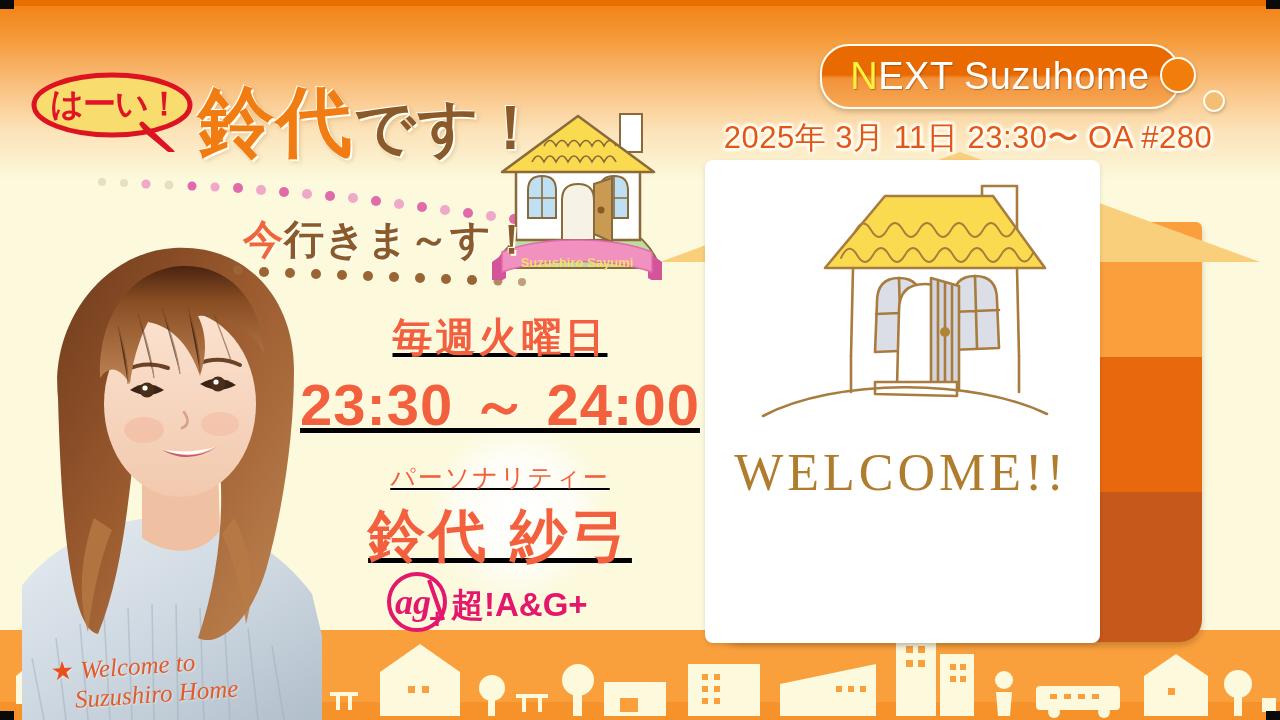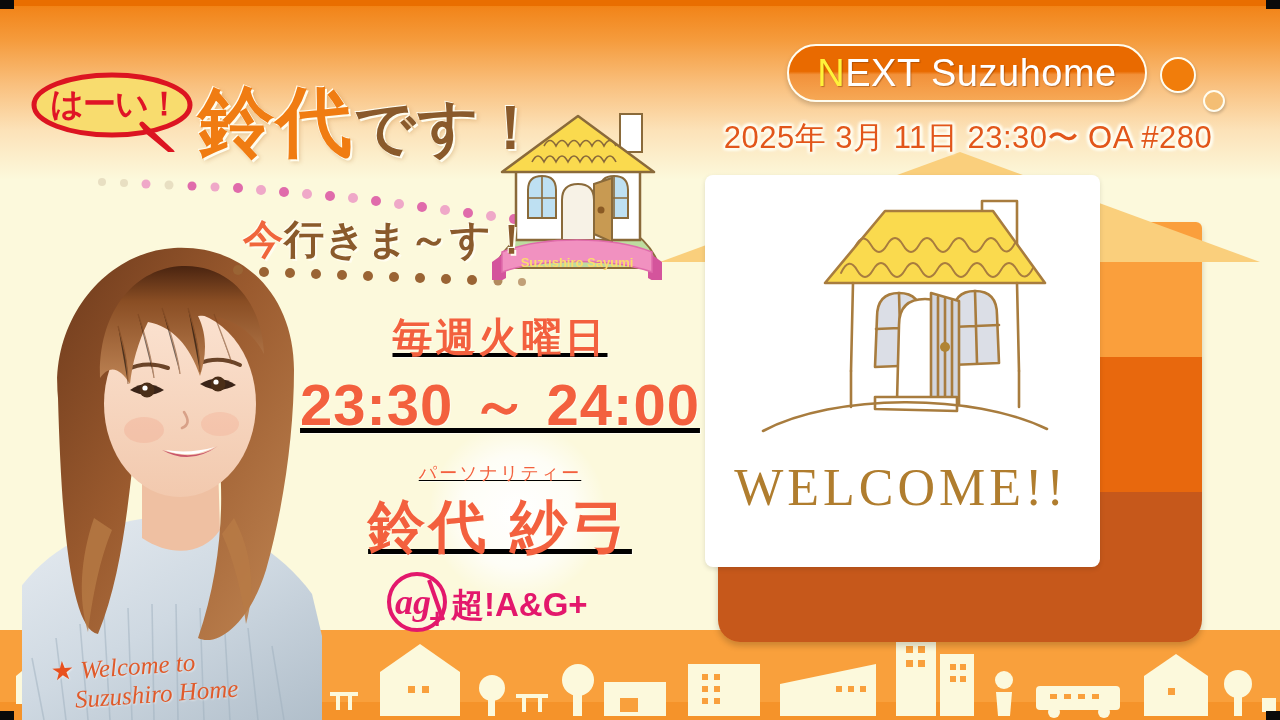--- a/index.html
+++ b/index.html
@@ -46,22 +46,22 @@
   }
   .city-svg { position:absolute; left:0; bottom:0; width:1280px; height:90px; z-index:5; }
   .bottom-black-l, .bottom-black-r {
     position:absolute; bottom:0; width:14px; height:9px; background:#0a0a0a; z-index:40;
   }
   .bottom-black-l { left:0; }
   .bottom-black-r { right:0; }
 
   
   .next-badge {
-    position: absolute; left: 787px; top: 44px;
-    width: 360px; height: 58px; border-radius: 29px;
+    position: absolute; left: 820px; top: 44px;
+    width: 360px; height: 65px; border-radius: 29px;
     background: linear-gradient(to bottom, #E96A00 0%, #E96A00 47%, #F2913A 53%, #F6A855 100%);
     box-shadow: 0 3px 5px rgba(0,0,0,0.18);
     border: 2px solid #FFFDF0;
     display: flex; align-items: center; justify-content: center;
     z-index: 12;
   }
   .next-badge .txt {
     font-size: 38px; color: #FFFFFF; font-weight: 400; letter-spacing: 0.5px;
     text-shadow: 1px 1px 1px rgba(120,50,0,.45);
     white-space: nowrap;
@@ -105,21 +105,21 @@
   .wall {
     position: absolute; left: 58px; top: 70px; width: 484px; height: 420px;
     border-radius: 6px 6px 22px 22px; overflow: hidden; z-index: 1;
     box-shadow: 0 4px 6px rgba(0,0,0,0.18);
   }
   .band { position: absolute; left: 0; width: 484px; }
   .band.b1 { top: 0px;   height: 135px; background: #FA9F3C; }
   .band.b2 { top: 135px; height: 135px; background: #E8680D; }
   .band.b3 { top: 270px; height: 150px; background: #C6581B; }
   .white-card {
-    position: absolute; left: 705px; top: 175px; width: 395px; height: 392px;
+    position: absolute; left: 705px; top: 160px; width: 395px; height: 483px;
     background: #FFFFFF; border-radius: 8px; z-index: 9;
     box-shadow: 0 2px 5px rgba(0,0,0,0.12);
   }
   .welcome-art { position:absolute; left:0; top:0; width:395px; height:392px; }
 
   
   .bubble {
     position: absolute; left: 30px; top: 72px; width: 170px; height: 76px; z-index: 14;
   }
   .bubble-txt {
@@ -159,21 +159,21 @@
   .info { position: absolute; left: 300px; top: 310px; width: 400px; text-align: center; z-index: 14; text-decoration: underline; }
   .info .day {
     font-size: 40px; font-weight: bold; color: #F3603E; letter-spacing: 3px;
     text-shadow: 1px 1px 0 #FFFDF0;
   }
   .info .time {
     font-size: 58px; font-weight: bold; color: #F3603E; letter-spacing: 1px;
     margin-top: 2px; text-shadow: 1px 1px 0 #FFFDF0;
   }
   .info .prs-label {
-    font-size: 18px; color: #F3603E; letter-spacing: 2px; margin-top: 16px;
+    font-size: 25px; color: #F3603E; letter-spacing: 2px; margin-top: 16px;
     text-shadow: 1px 1px 0 #FFFDF0;
   }
   .info .prs-name {
     font-size: 57px; font-weight: bold; color: #F3603E; letter-spacing: 4px; margin-top: 4px;
     text-shadow: 1px 1px 0 #FFFDF0;
   }
 
   
   .ag-logo { position: absolute; left: 383px; top: 572px; width: 230px; height: 62px; z-index: 14; }
 

